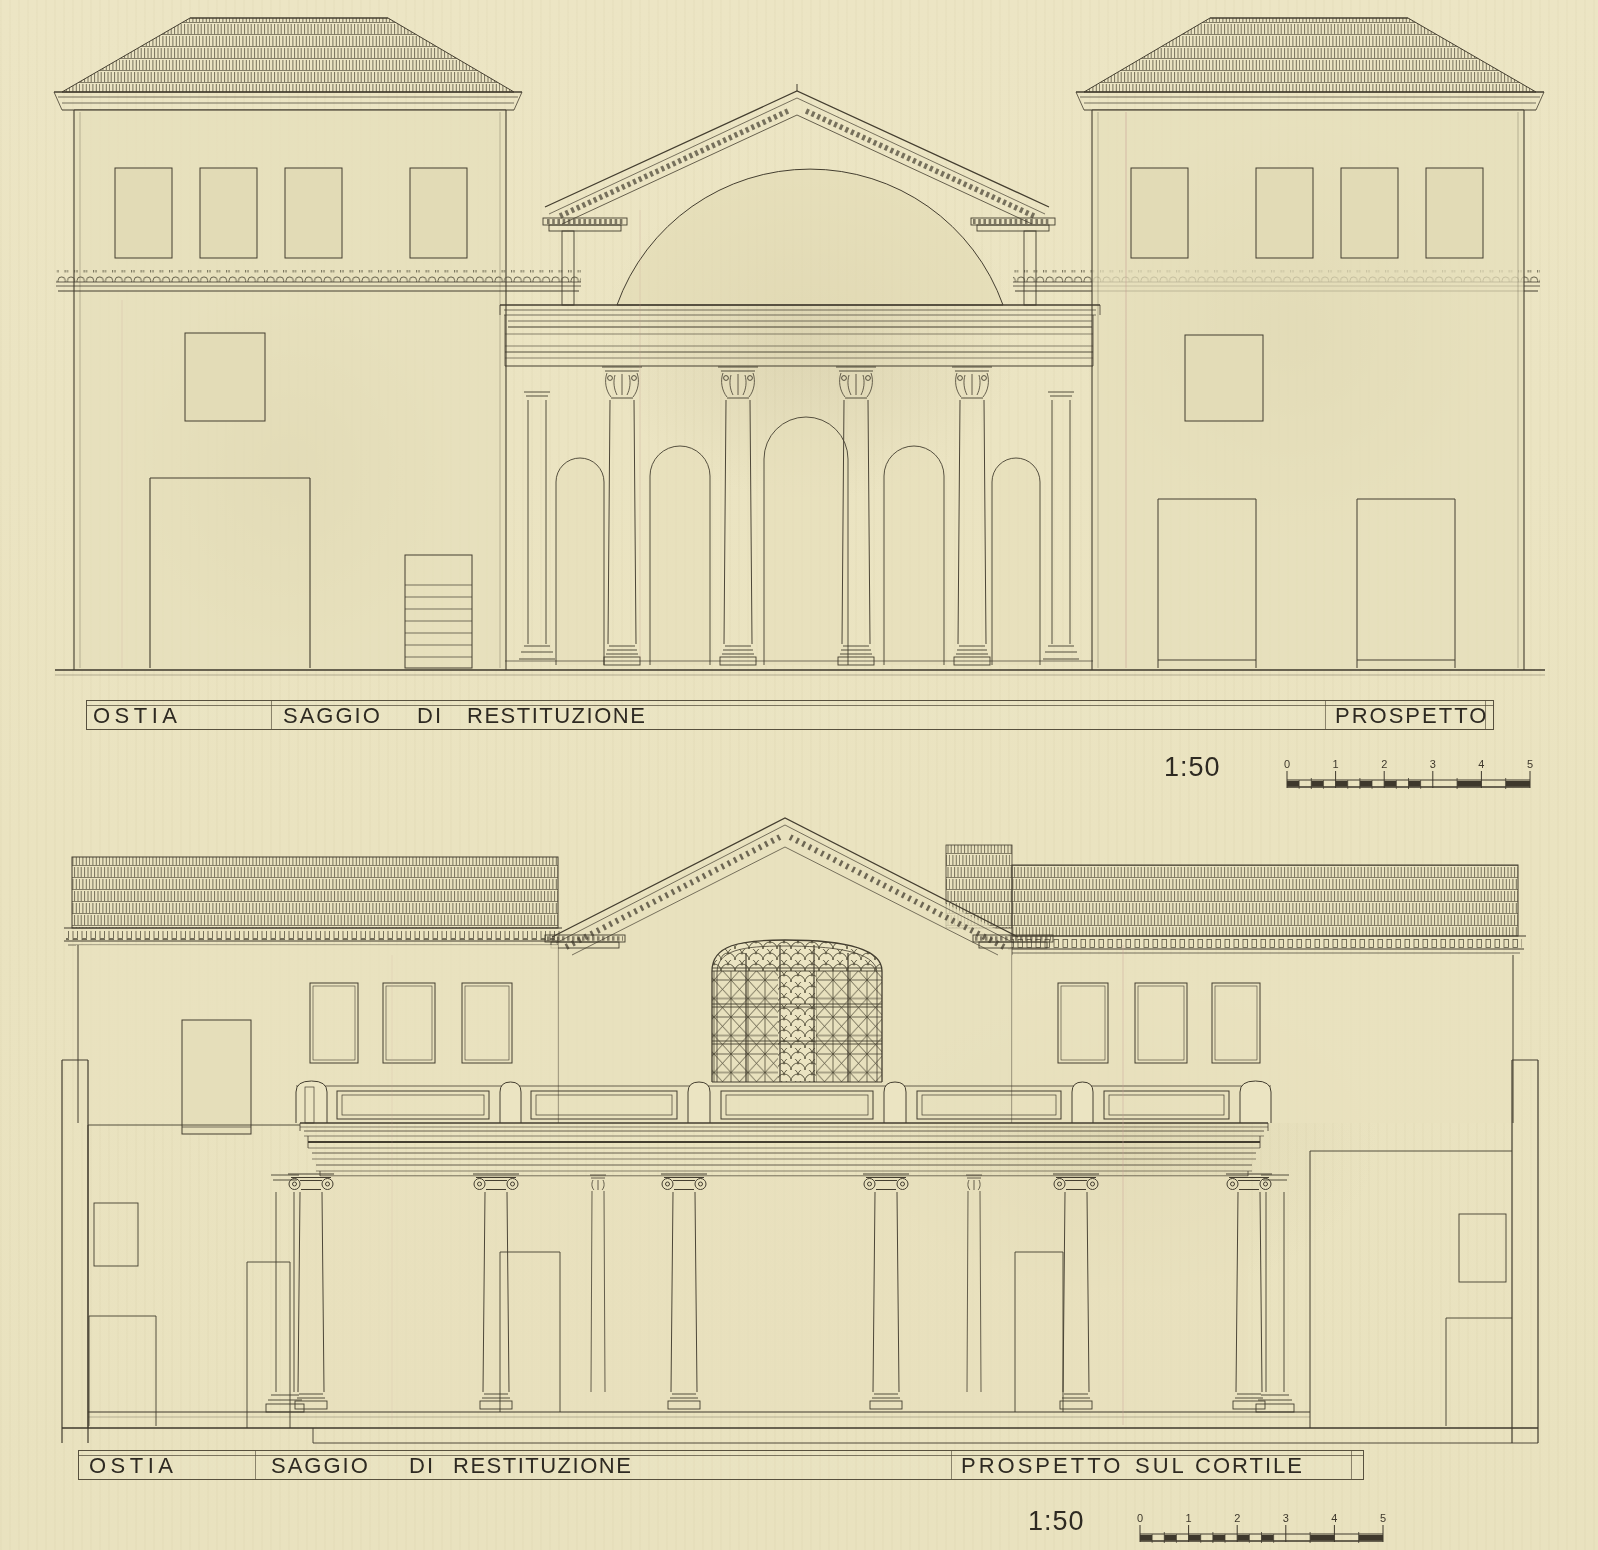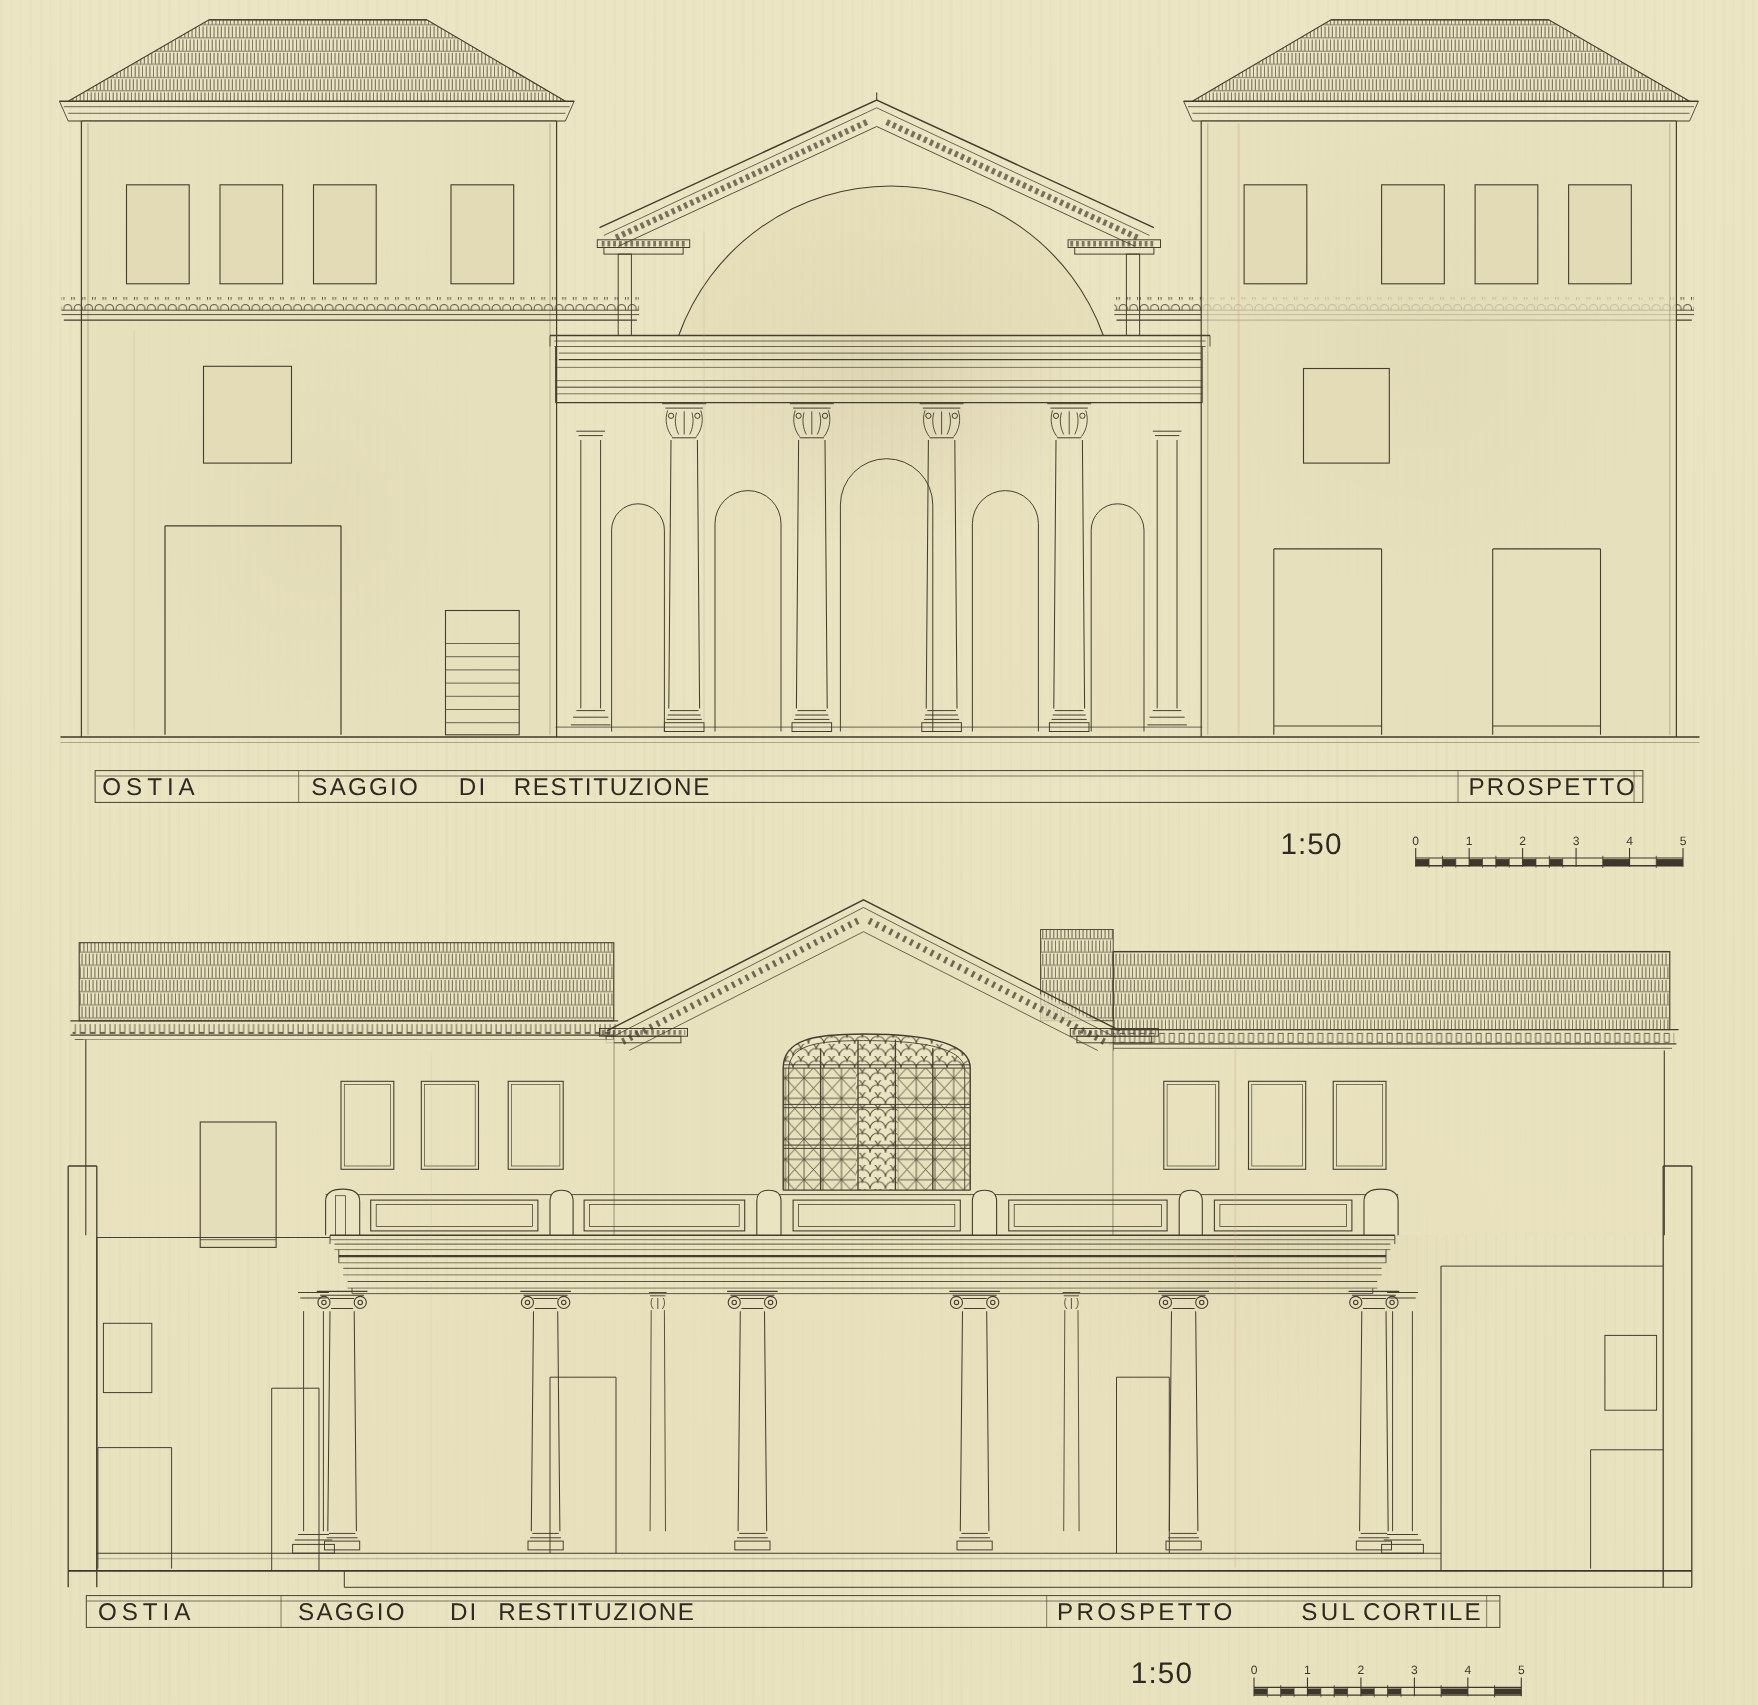--- a/index.html
+++ b/index.html
@@ -444,22 +444,22 @@
   <div class="tbar" style="left:78px;top:1450px;width:1284px;">
     <i class="innertop"></i>
     <i class="vdiv" style="left:176px"></i>
     <i class="vdiv" style="left:872px"></i>
     <i class="vdiv" style="left:1272px"></i>
     <span class="w ls4" style="left:10px">OSTIA</span>
     <span class="w ls2" style="left:192px">SAGGIO</span>
     <span class="w ls2" style="left:330px">DI</span>
     <span class="w ls1" style="left:374px">RESTITUZIONE</span>
     <span class="w ls3" style="left:882px">PROSPETTO</span>
-    <span class="w ls3" style="left:1104px">SUL</span>
-    <span class="w ls2" style="left:1160px">CORTILE</span>
+    <span class="w ls3" style="left:1056px">SUL</span>
+    <span class="w ls2" style="left:1116px">CORTILE</span>
   </div>
 
   <div class="ratio" style="left:1028px;top:1506px">1:50</div>
   <svg class="scalebar" style="left:1134px;top:1510px" width="270" height="38" viewBox="0 0 270 38">
     <g stroke="#3e382c" fill="none">
       <path d="M6,24 H249" stroke-width="1"></path>
       <path d="M6,31 H249" stroke-width="1.3"></path>
       <path d="M6,15 V32 M54.6,15 V32 M103.2,15 V32 M151.8,15 V32 M200.4,15 V32 M249,15 V32" stroke-width="1"></path>
       <path d="M30.3,22 V33 M78.9,22 V33 M127.5,22 V33 M176.1,22 V33 M224.7,22 V33" stroke-width="0.8"></path>
       <path d="M18.15,24 V33 M42.45,24 V33 M66.75,24 V33 M91.05,24 V33 M115.35,24 V33 M139.65,24 V33" stroke-width="0.6"></path>

